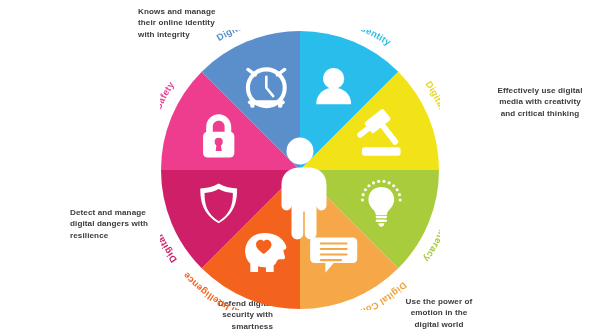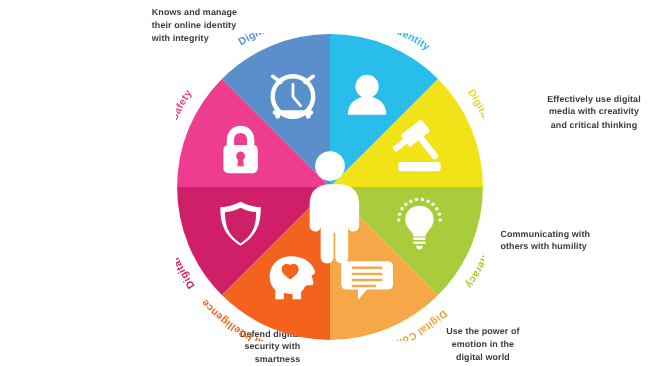--- a/index.html
+++ b/index.html
@@ -50,28 +50,29 @@
 <body>
 
 <div id="stage">
 
   <div class="caption cap-identity">Knows and manage
 their online identity
 with integrity</div>
   <div class="caption cap-literacy">Effectively use digital
 media with creativity
 and critical thinking</div>
-  <div class="caption cap-communication">Communicating with
-others with humility</div>
   <div class="caption cap-emotional">Use the power of
 emotion in the
 digital world</div>
   <div class="caption cap-security">Defend digital
 security with
 smartness</div>
+  <div class="caption cap-safety">Detect and manage
+digital dangers with
+resilience</div>
 
   <div id="wheel">
     <svg width="280" height="280" viewBox="0 0 280 280" xmlns="http://www.w3.org/2000/svg">
       <defs>
 
         <path id="arcTop" d="M 140,140 m -152,0 a 152,152 0 0 1 304,0" fill="none"></path>
         <path id="arcBot" d="M 140,140 m 152,0 a 152,152 0 0 1 -304,0" fill="none"></path>
       </defs>
 
       <g id="segments">

